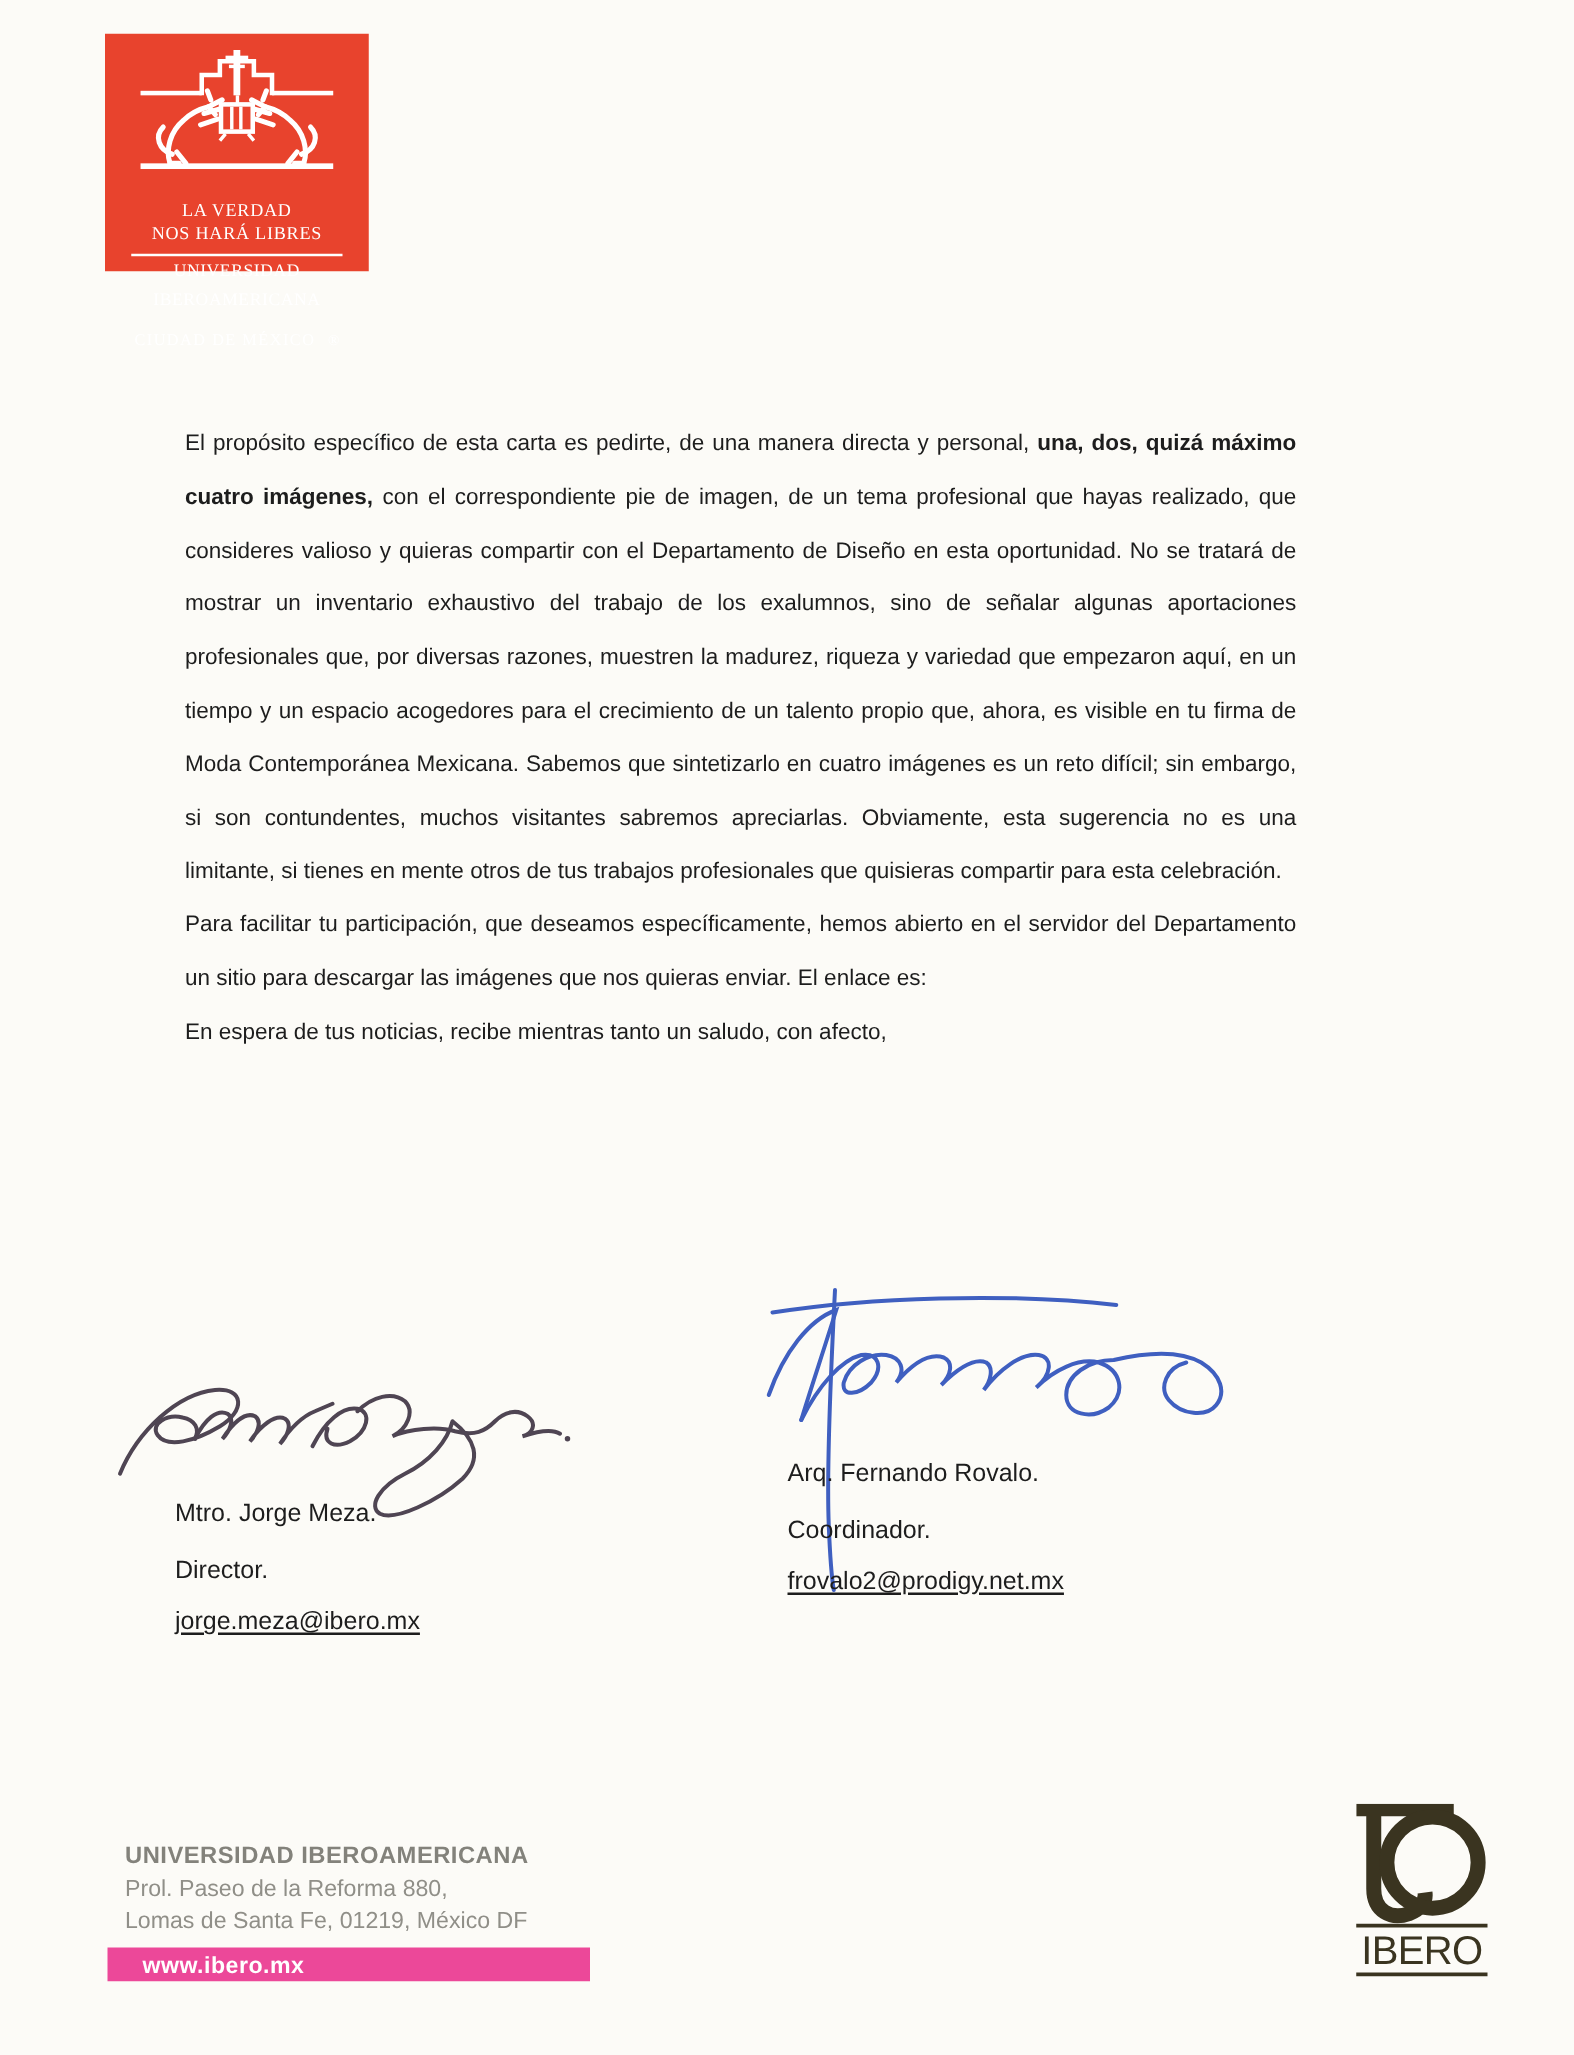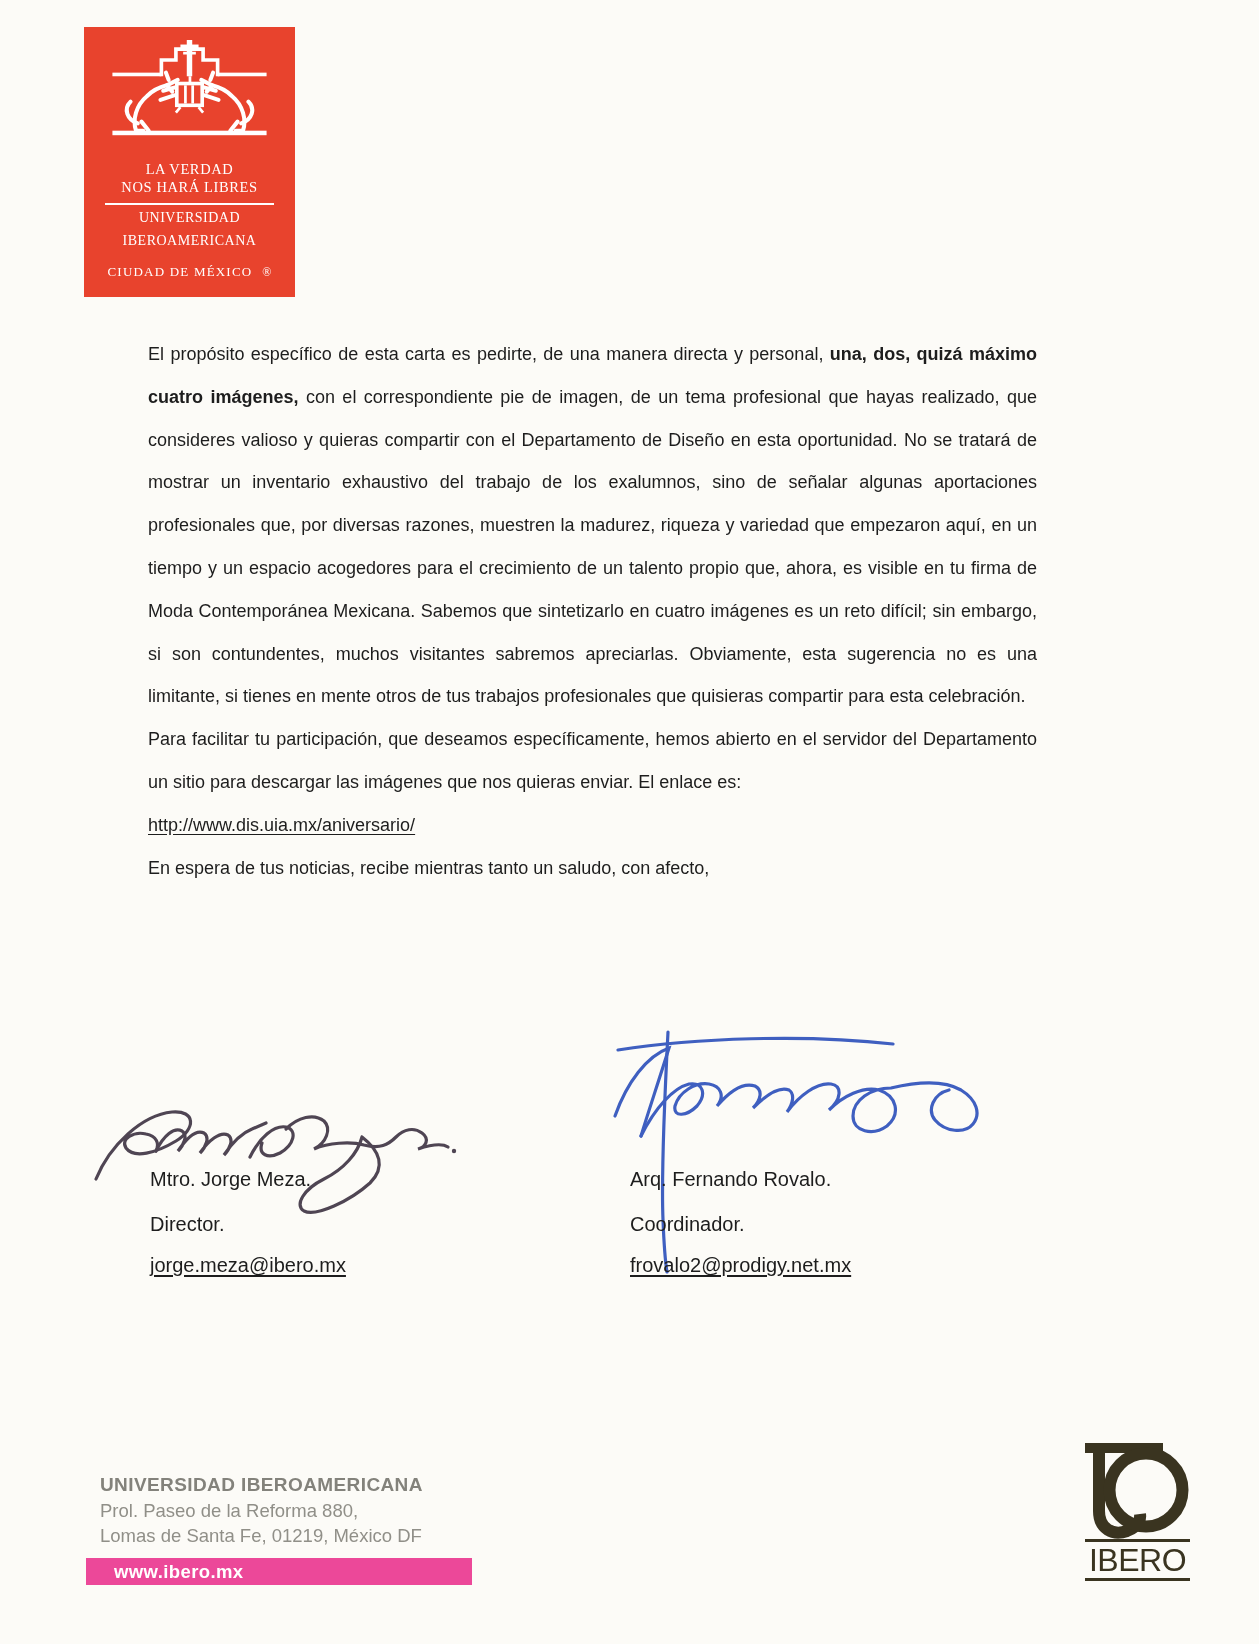--- a/index.html
+++ b/index.html
@@ -3,21 +3,21 @@
 <meta charset="utf-8">
 <style>
   html,body{margin:0;padding:0;}
   body{background:#e9e7e2;font-family:"Liberation Sans",sans-serif;}
   .page{
     position:relative;width:1259px;height:1644px;margin:0 auto;
     background:#fcfbf7;overflow:hidden;color:#1c1c1c;
   }
   
   .brand-block{
-    position:absolute;left:84px;top:27px;width:211px;height:270px;
+    position:absolute;left:84px;top:27px;width:211px;height:190px;
     background:#e8432d;color:#fff;text-align:center;
   }
   .crest{position:absolute;left:10px;top:13px;width:191px;height:107px;}
   .motto{position:absolute;width:100%;font-family:"Liberation Serif",serif;
     font-size:14.5px;letter-spacing:.6px;color:#fff;}
   .motto.l1{top:134px;} .motto.l2{top:152px;}
   .brand-divider{position:absolute;left:21px;top:176px;width:169px;height:2px;background:#fff;}
   .univ{position:absolute;width:100%;font-family:"Liberation Serif",serif;
     font-size:14px;letter-spacing:.5px;color:#fff;}
   .univ.l1{top:183px;} .univ.l2{top:206px;}
@@ -30,21 +30,21 @@
     font-size:18px;line-height:42.8px;text-align:justify;color:#1d1d1d;
   }
   .letter-body p{margin:0;}
   .letter-body .bold{font-weight:bold;}
   .link-line{text-align:left;}
   .u{text-decoration:underline;text-underline-offset:3px;}
   a.plain{color:#1d1d1d;}
   
   .sig-svg{position:absolute;}
   .sig-line{position:absolute;font-size:20px;color:#1d1d1d;}
-  .col-left{left:150px;} .col-right{left:630px;}
+  .col-left{left:140px;margin-top:32px;} .col-right{left:630px;}
   .row-name{top:1168px;} .row-title{top:1213px;} .row-email{top:1254px;}
   
   .footer-org{position:absolute;left:100px;top:1474px;font-size:19px;font-weight:bold;
     color:#83827b;letter-spacing:.4px;}
   .footer-addr1{position:absolute;left:100px;top:1500px;font-size:18.5px;color:#908f88;}
   .footer-addr2{position:absolute;left:100px;top:1525px;font-size:18.5px;color:#908f88;}
   .url-bar{position:absolute;left:86px;top:1558px;width:386px;height:27px;
     background:#ec4899;color:#fff;font-weight:bold;font-size:18.5px;
     line-height:27px;padding-left:28px;box-sizing:border-box;letter-spacing:.4px;}
   
@@ -102,21 +102,20 @@
     <div class="univ l1">UNIVERSIDAD</div>
     <div class="univ l2">IBEROAMERICANA</div>
     <div class="cityline">
       <span>CIUDAD DE MÉXICO</span><span class="reg">®</span>
     </div>
   </div>
 
   <div class="letter-body">
     <p><span>El propósito específico de esta carta es pedirte, de una manera directa y personal, </span><span class="bold">una, dos, quizá máximo cuatro imágenes,</span><span> con el correspondiente pie de imagen, de un tema profesional que hayas realizado, que consideres valioso y quieras compartir con el Departamento de Diseño en esta oportunidad. No se tratará de mostrar un inventario exhaustivo del trabajo de los exalumnos, sino de señalar algunas aportaciones profesionales que, por diversas razones, muestren la madurez, riqueza y variedad que empezaron aquí, en un tiempo y un espacio acogedores para el crecimiento de un talento propio que, ahora, es visible en tu firma de Moda Contemporánea Mexicana. Sabemos que sintetizarlo en cuatro imágenes es un reto difícil; sin embargo, si son contundentes, muchos visitantes sabremos apreciarlas. Obviamente, esta sugerencia no es una limitante, si tienes en mente otros de tus trabajos profesionales que quisieras compartir para esta celebración.</span></p>
     <p>Para facilitar tu participación, que deseamos específicamente, hemos abierto en el servidor del Departamento un sitio para descargar las imágenes que nos quieras enviar. El enlace es:</p>
-    <p class="link-line"><a class="plain u">http://www.dis.uia.mx/aniversario/</a></p>
     <p>En espera de tus noticias, recibe mientras tanto un saludo, con afecto,</p>
   </div>
 
   <svg class="sig-svg" style="left:90px;top:1085px;" width="370" height="140" viewBox="0 0 370 140" aria-hidden="true">
     <g fill="none" stroke="#4f4553" stroke-width="3.2" stroke-linecap="round">
       <path d="M6 94 C20 60 52 30 82 27 C106 25 106 44 86 56 C66 68 44 74 36 63 C30 54 44 46 56 49 C66 51 70 58 66 66"></path>
       <path d="M66 66 C74 50 84 42 92 46 C98 50 94 60 88 66 C96 54 106 44 114 48 C120 52 116 62 110 68 C118 56 130 46 138 50 C144 54 140 64 134 70 C142 58 152 48 162 44 L176 38"></path>
       <path d="M160 72 C170 52 184 40 196 42 C208 45 204 60 190 68 C178 74 168 70 172 58"></path>
       <path d="M196 44 C208 32 224 28 234 36 C242 44 236 58 224 64 C238 58 260 56 274 60 C290 64 298 60 306 52 C314 44 324 42 332 48 C340 54 336 62 328 64 C340 60 352 58 358 62"></path>
       <path d="M272 52 C290 66 296 82 280 98 C260 116 226 132 214 126 C204 120 214 104 234 94 C254 84 268 68 272 52"></path>

